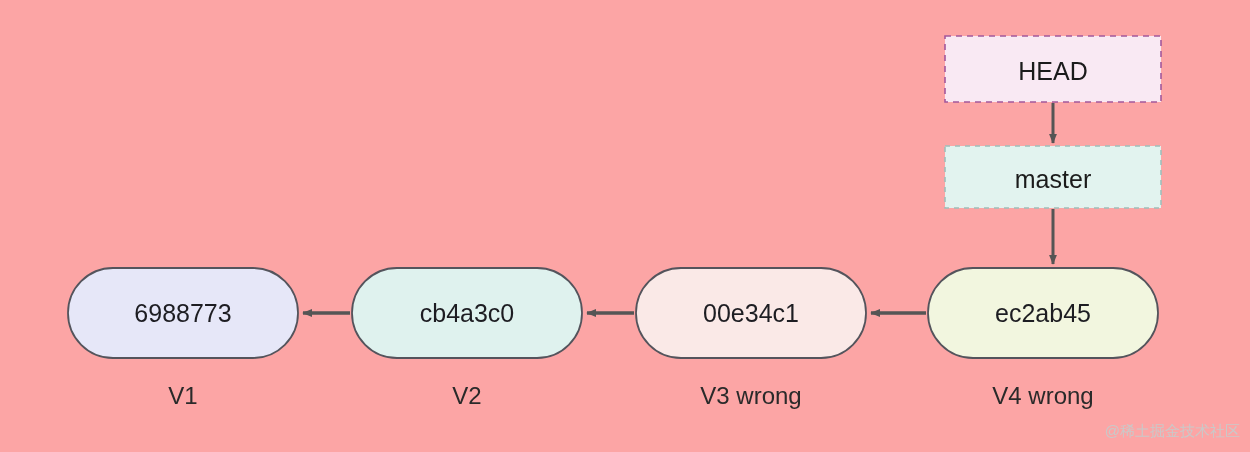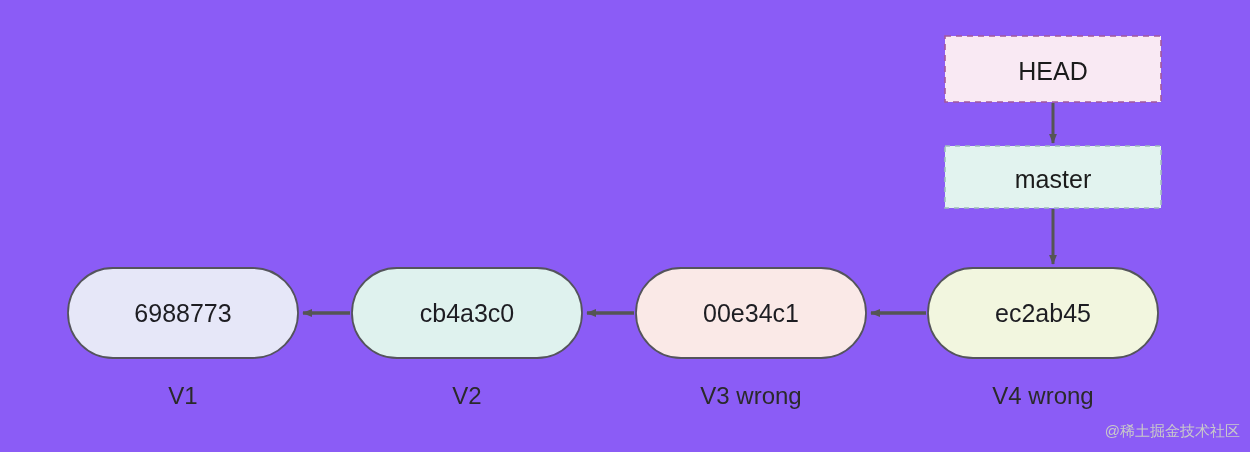--- a/index.html
+++ b/index.html
@@ -7,21 +7,21 @@
     padding: 0;
     background: #ffffff;
   }
   body {
     font-family: "Liberation Sans", sans-serif;
   }
   #canvas {
     position: relative;
     width: 1250px;
     height: 452px;
-    background: #8b5cf6;
+    background: #fca5a5;
     overflow: hidden;
   }
   #diagram-svg {
     position: absolute;
     left: 0;
     top: 0;
     width: 1250px;
     height: 452px;
   }
   .ref-label-text {

